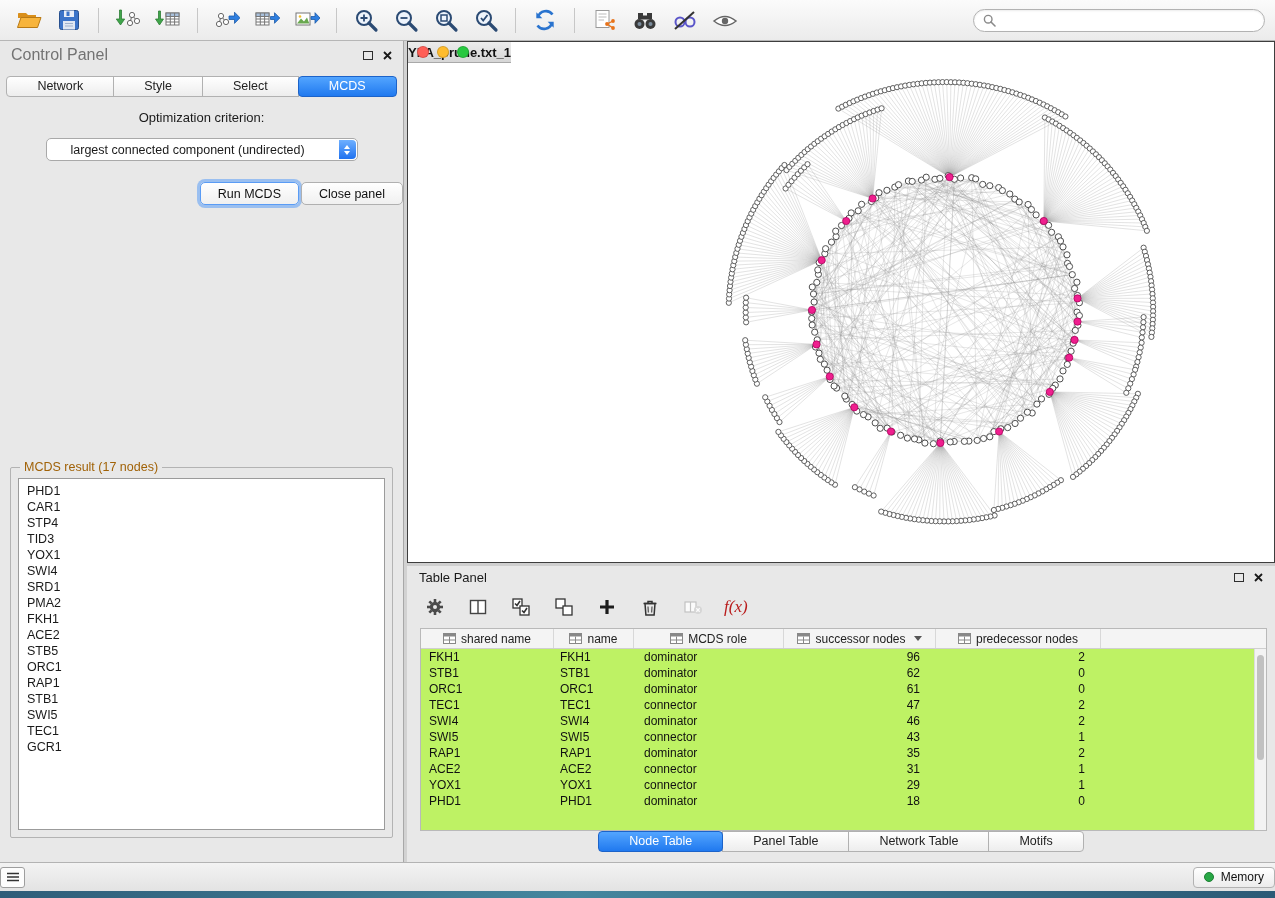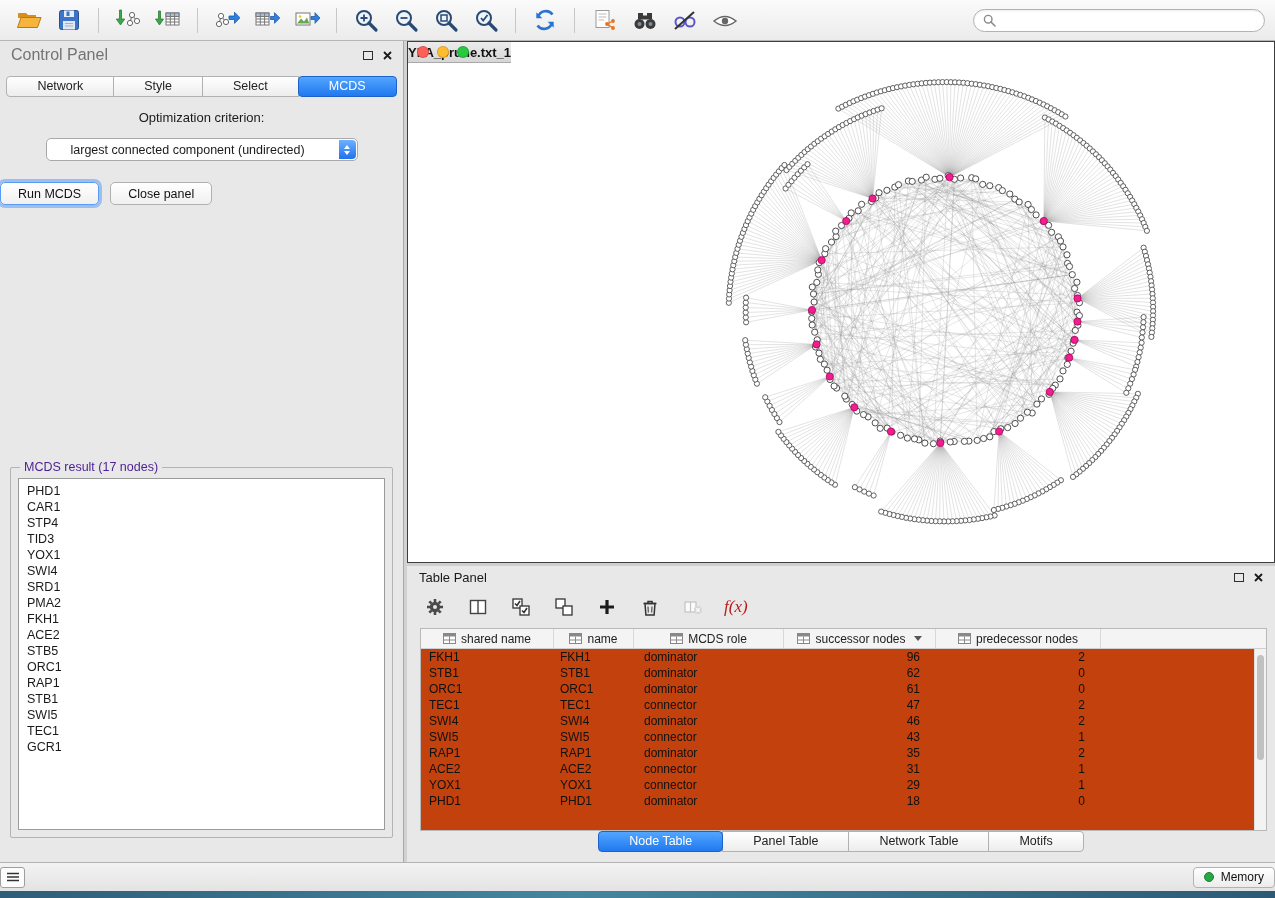--- a/index.html
+++ b/index.html
@@ -22,25 +22,25 @@
 .tabbar{display:flex;justify-content:center;margin:7px 0 13px;flex:0 0 auto}
 .seg{height:21px;line-height:19px;padding:0 30px;font-size:12.5px;background:linear-gradient(#ffffff,#ededed);border:1px solid #b1b1b1;margin-left:-1px;color:#222;cursor:default}
 .seg:first-child{border-radius:4px 0 0 4px;margin-left:0}
 .seg:last-child{border-radius:0 4px 4px 0}
 .seg.active{background:linear-gradient(#53a5ff,#2079ef);border-color:#1c63c9;color:#fff;border-radius:4px;position:relative;z-index:1}
 .opt-label{text-align:center;margin-bottom:13px;font-size:13px}
 .selectbox{width:312px;margin:0 auto 21px;height:23px;border:1px solid #a9a9a9;border-radius:5px;background:#fff;display:flex;align-items:center;position:relative;padding-left:24px;font-size:12.5px;flex:0 0 auto}
 .stepper{position:absolute;right:1px;top:1px;bottom:1px;width:17px;border-radius:0 4px 4px 0;background:linear-gradient(#6fb0ff,#1f71ef);display:flex;flex-direction:column;align-items:center;justify-content:center;gap:2px}
 .tri-up{width:0;height:0;border-left:3.5px solid transparent;border-right:3.5px solid transparent;border-bottom:4px solid #fff}
 .tri-down{width:0;height:0;border-left:3.5px solid transparent;border-right:3.5px solid transparent;border-top:4px solid #fff}
-.btnrow{display:flex;justify-content:flex-start;gap:11px;flex:0 0 auto}
+.btnrow{display:flex;justify-content:flex-end;gap:2px;flex:0 0 auto}
 .btn{height:23px;padding:0 17px;border:1px solid #b0b0b0;border-radius:5px;background:linear-gradient(#ffffff,#f0f0f0);font-size:12.5px;color:#111;cursor:default}
 .btn.focused{border-color:#5a9cf5;box-shadow:0 0 0 3px rgba(90,156,245,.55)}
 .fieldset{margin:auto 10px 24px;border:1px solid #b3b3b3;border-radius:2px;padding:10px 7px 7px;position:relative;height:371px;flex:0 0 auto}
-.fieldset .legend{position:absolute;top:-8px;left:9px;background:#e8e8e8;padding:0 4px;font-size:12.5px;color:#4c1d95}
+.fieldset .legend{position:absolute;top:-8px;left:9px;background:#e8e8e8;padding:0 4px;font-size:12.5px;color:#a16207}
 .mcds-list{background:#fff;border:1px solid #9b9b9b;height:100%;overflow:hidden;padding:4px 0}
 .mcds-item{font-size:12.5px;line-height:16px;padding:0 8px}
 
 
 .vsplit{position:absolute;left:404px;top:41px;width:3px;bottom:36px;background:#d2d2d2}
 .hsplit{position:absolute;left:407px;right:0;top:563px;height:3px;background:#cfcfcf;z-index:3}
 
 
 .network-window{position:absolute;left:407px;top:41px;right:0;height:522px;border:1px solid #3e3e3e;display:flex;flex-direction:row;background:#fff}
 .net-titlebar{height:21px;background:linear-gradient(#ececec,#d6d6d6);border-bottom:1px solid #a9a9a9;display:flex;align-items:center;position:relative;flex:0 0 auto}
@@ -50,21 +50,21 @@
 .net-canvas{flex:1;position:relative;overflow:hidden;background:#fff}
 .net-canvas svg{position:absolute;left:0;top:0}
 
 
 .table-panel{position:absolute;left:407px;right:0;top:566px;bottom:36px;background:#e8e8e8;display:flex;flex-direction:column}
 .tp-header{height:23px;display:flex;align-items:center;padding:0 12px;font-size:13px;flex:0 0 auto}
 .tp-toolbar{height:35px;display:flex;align-items:center;gap:19px;padding:0 16px;flex:0 0 auto}
 .tpbtn{display:flex;align-items:center;justify-content:center;width:24px;height:24px}
 .tpbtn.disabled{opacity:.85}
 .fx{font-family:"Liberation Serif","DejaVu Serif",serif;font-style:italic;color:#b91c1c;font-size:17px}
-.table-wrap{flex:1;margin:4px 8px 0 13px;background:#c2410c;border:1px solid #b9b9b9;position:relative;overflow:hidden}
+.table-wrap{flex:1;margin:4px 8px 0 13px;background:#bef264;border:1px solid #b9b9b9;position:relative;overflow:hidden}
 .thead{display:grid;grid-template-columns:133px 80px 150px 152px 165px 1fr;background:#f4f4f4;border-bottom:1px solid #cfcfcf;height:20px}
 .th{display:flex;align-items:center;justify-content:center;gap:5px;font-size:12px;color:#222;border-right:1px solid #d8d8d8;overflow:hidden;white-space:nowrap}
 .th.filler{border-right:none}
 .sortchev{width:0;height:0;border-left:4px solid transparent;border-right:4px solid transparent;border-top:5px solid #555;margin-left:3px}
 .tbody{position:absolute;left:0;right:12px;top:20px;bottom:0;overflow:hidden}
 .trow{display:grid;grid-template-columns:133px 80px 150px 152px 165px 1fr;height:16px;align-items:center}
 .tcell{font-size:12px;white-space:nowrap;overflow:hidden;color:#111}
 .tcell.c0{padding-left:8px}.tcell.c1{padding-left:6px}.tcell.c2{padding-left:10px}
 .tcell.c3{text-align:right;padding-right:16px}.tcell.c4{text-align:right;padding-right:16px}
 .tscroll{position:absolute;right:0;top:20px;bottom:0;width:12px;background:#f3f3f3;border-left:1px solid #ddd}

